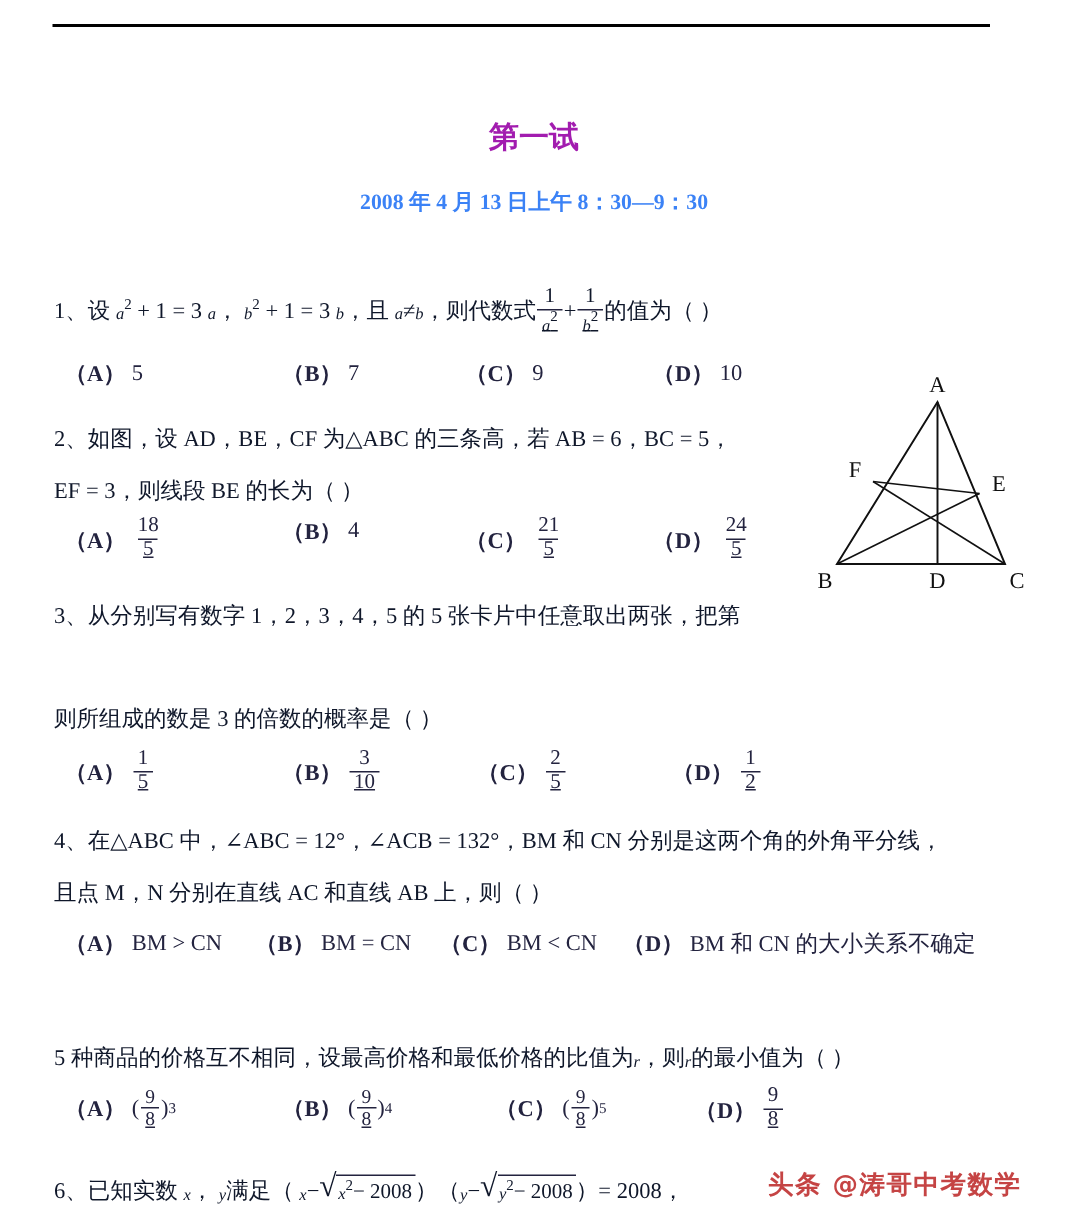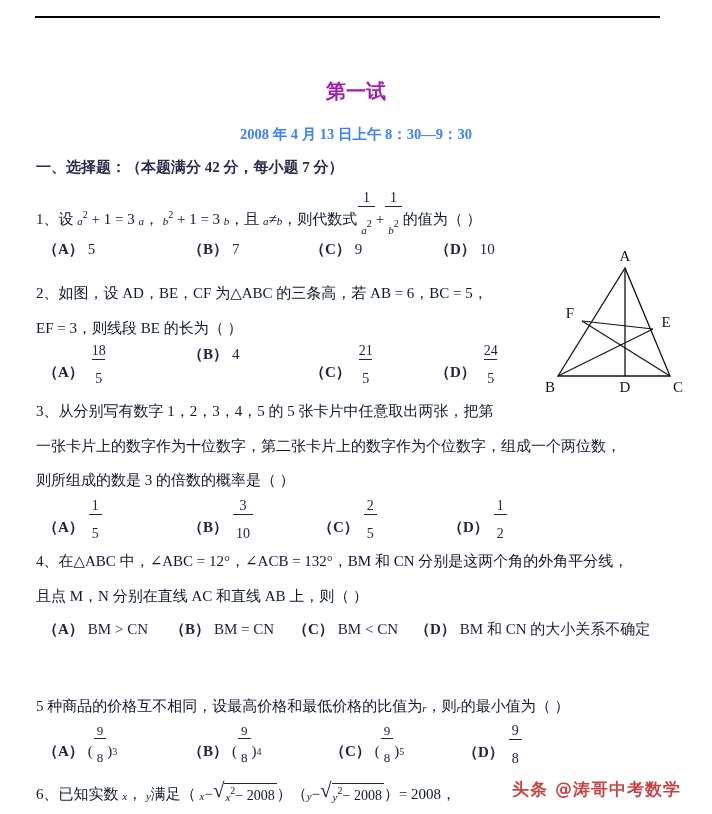--- a/index.html
+++ b/index.html
@@ -103,21 +103,21 @@
     display: inline-flex;
     flex-direction: column;
     align-items: center;
     vertical-align: middle;
     line-height: 1.05;
     margin: 0 1px;
     position: relative;
     top: -1px;
   }
   .frac .num { font-size: 14px; padding: 0 3px; }
-  .frac .den { font-size: 14px; padding: 12px 3px; border-top: 1.2px solid #23233f; }
+  .frac .den { font-size: 14px; padding: 0 3px; border-top: 1.2px solid #23233f; text-decoration: underline; }
   .frac.small .num, .frac.small .den { font-size: 13px; }
   .frac .den .mvar { font-size: 11px; }
 
   .sqrt {
     display: inline-flex;
     align-items: flex-start;
     vertical-align: middle;
     position: relative;
     top: -2px;
   }
@@ -164,21 +164,20 @@
 </head>
 <body>
 
 <div class="page">
 
   <div class="hrule"></div>
 
   <div class="sub-title">第一试</div>
   <div class="exam-time">2008 年 4 月 13 日上午 8：30—9：30</div>
 
-  <div class="section-head">一、选择题：（本题满分 42 分，每小题 7 分）</div>
 
   <div class="q-line" style="left:36px; top:192px;">
     <span>1、</span><span>设</span>
     <span class="mvar">a</span><span class="sup">2</span>
     <span>+ 1 = 3</span>
     <span class="mvar">a</span><span>，</span>
     <span class="mvar">b</span><span class="sup">2</span>
     <span>+ 1 = 3</span>
     <span class="mvar">b</span><span>，且</span>
     <span class="mvar">a</span><span>≠</span><span class="mvar">b</span><span>，则代数式</span><span class="frac">
@@ -262,23 +261,20 @@
       <text x="138" y="147" font-family="Liberation Serif, serif" font-size="15" text-anchor="middle" fill="#111111">C</text>
       <text x="85" y="147" font-family="Liberation Serif, serif" font-size="15" text-anchor="middle" fill="#111111">D</text>
       <text x="126" y="82" font-family="Liberation Serif, serif" font-size="15" text-anchor="middle" fill="#111111">E</text>
       <text x="30" y="73" font-family="Liberation Serif, serif" font-size="15" text-anchor="middle" fill="#111111">F</text>
     </svg>
   </div>
 
   <div class="q-line" style="left:36px; top:403px;">
     <span>3、</span><span>从分别写有数字 1，2，3，4，5 的 5 张卡片中任意取出两张，把第</span>
   </div>
-  <div class="q-line" style="left:36px; top:438px;">
-    <span>一张卡片上的数字作为十位数字，第二张卡片上的数字作为个位数字，组成一个两位数，</span>
-  </div>
   <div class="q-line" style="left:36px; top:472px;">
     <span>则所组成的数是 3 的倍数的概率是（        ）</span>
   </div>
 
   <div class="opt-row" style="top:500px;">
     <div class="opt" style="left:43px;">
       <span class="lbl">（A）</span>
       <span class="frac">
         <span class="num">1</span>
         <span class="den">5</span>

